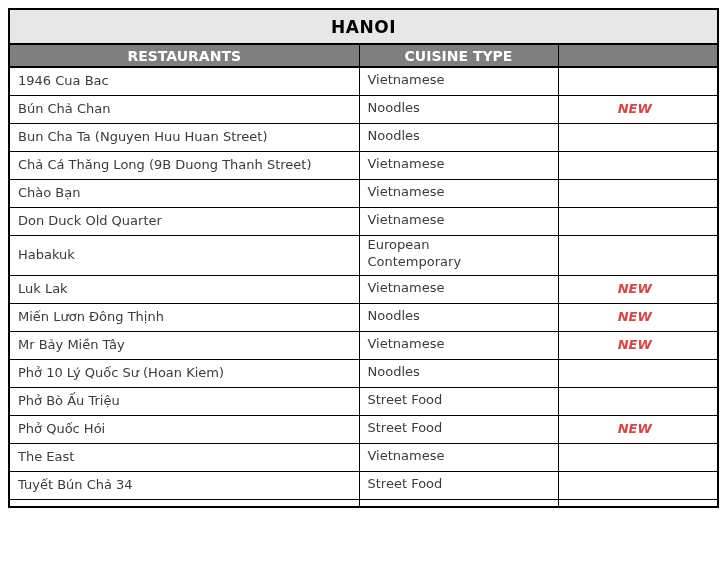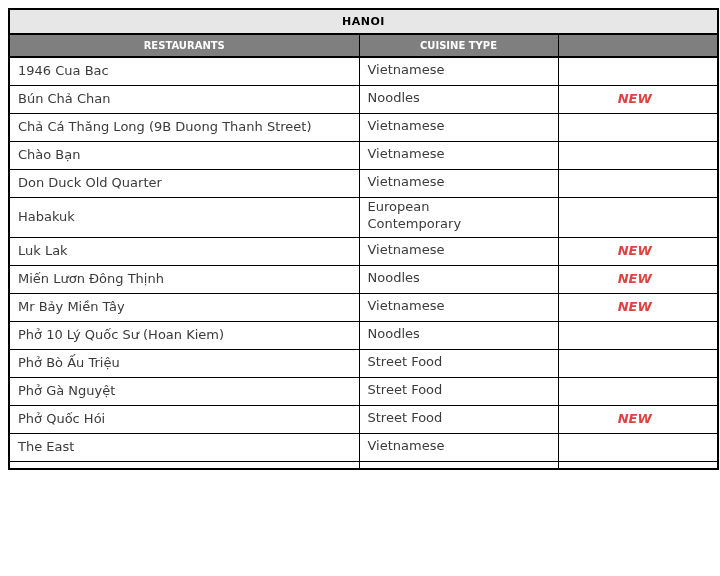--- a/index.html
+++ b/index.html
@@ -17,27 +17,27 @@
   }
   .page{padding:8px 0 0 8px;}
   table{
     border-collapse:collapse;table-layout:fixed;width:709px;
     border:2px solid var(--border);
   }
   col.c1{width:350px;} col.c2{width:199px;} col.c3{width:160px;}
   th,td{border:1px solid var(--border);box-sizing:border-box;}
   tr.title-row th{
     background:var(--title-bg);color:#000;
-    font-size:11px;font-weight:bold;text-align:center;
-    height:25px;border-bottom:2px solid var(--border);
+    font-size:17px;font-weight:bold;text-align:center;
+    height:35px;border-bottom:2px solid var(--border);
     letter-spacing:.5px;
   }
   tr.header-row th{
     background:var(--header-bg);color:var(--header-text);
-    font-size:10px;font-weight:bold;text-align:center;
+    font-size:14px;font-weight:bold;text-align:center;
     height:23px;border-bottom:2px solid var(--border);
   }
   td{
     font-size:13px;color:var(--cell-text);
     height:28px;padding:0 6px 2px 8px;vertical-align:middle;
     overflow:hidden;
   }
   td.cuisine{white-space:pre-line;line-height:1.3;}
   td.badge{
     text-align:center;color:var(--new-color);
@@ -72,20 +72,25 @@
           <td class="restaurant">1946 Cua Bac</td>
           <td class="cuisine">Vietnamese</td>
           <td class="badge"></td>
         </tr>
         <tr>
           <td class="restaurant">Bún Chả Chan</td>
           <td class="cuisine">Noodles</td>
           <td class="badge">NEW</td>
         </tr>
         <tr>
+          <td class="restaurant">Bun Cha Ta (Nguyen Huu Huan Street)</td>
+          <td class="cuisine">Noodles</td>
+          <td class="badge"></td>
+        </tr>
+        <tr>
           <td class="restaurant">Chả Cá Thăng Long (9B Duong Thanh Street)</td>
           <td class="cuisine">Vietnamese</td>
           <td class="badge"></td>
         </tr>
         <tr>
           <td class="restaurant">Chào Bạn</td>
           <td class="cuisine">Vietnamese</td>
           <td class="badge"></td>
         </tr>
         <tr>
@@ -118,32 +123,32 @@
           <td class="restaurant">Phở 10 Lý Quốc Sư (Hoan Kiem)</td>
           <td class="cuisine">Noodles</td>
           <td class="badge"></td>
         </tr>
         <tr>
           <td class="restaurant">Phở Bò Ấu Triệu</td>
           <td class="cuisine">Street Food</td>
           <td class="badge"></td>
         </tr>
         <tr>
-          <td class="restaurant">Phở Gà Nguyệt</td>
-          <td class="cuisine">Street Food</td>
-          <td class="badge"></td>
-        </tr>
-        <tr>
           <td class="restaurant">Phở Quốc Hói</td>
           <td class="cuisine">Street Food</td>
           <td class="badge">NEW</td>
         </tr>
         <tr>
           <td class="restaurant">The East</td>
           <td class="cuisine">Vietnamese</td>
+          <td class="badge"></td>
+        </tr>
+        <tr>
+          <td class="restaurant">Tuyết Bún Chả 34</td>
+          <td class="cuisine">Street Food</td>
           <td class="badge"></td>
         </tr>
         <tr class="partial-row">
           <td></td>
           <td></td>
           <td></td>
         </tr>
       </tbody>
   </table>
 </div>

